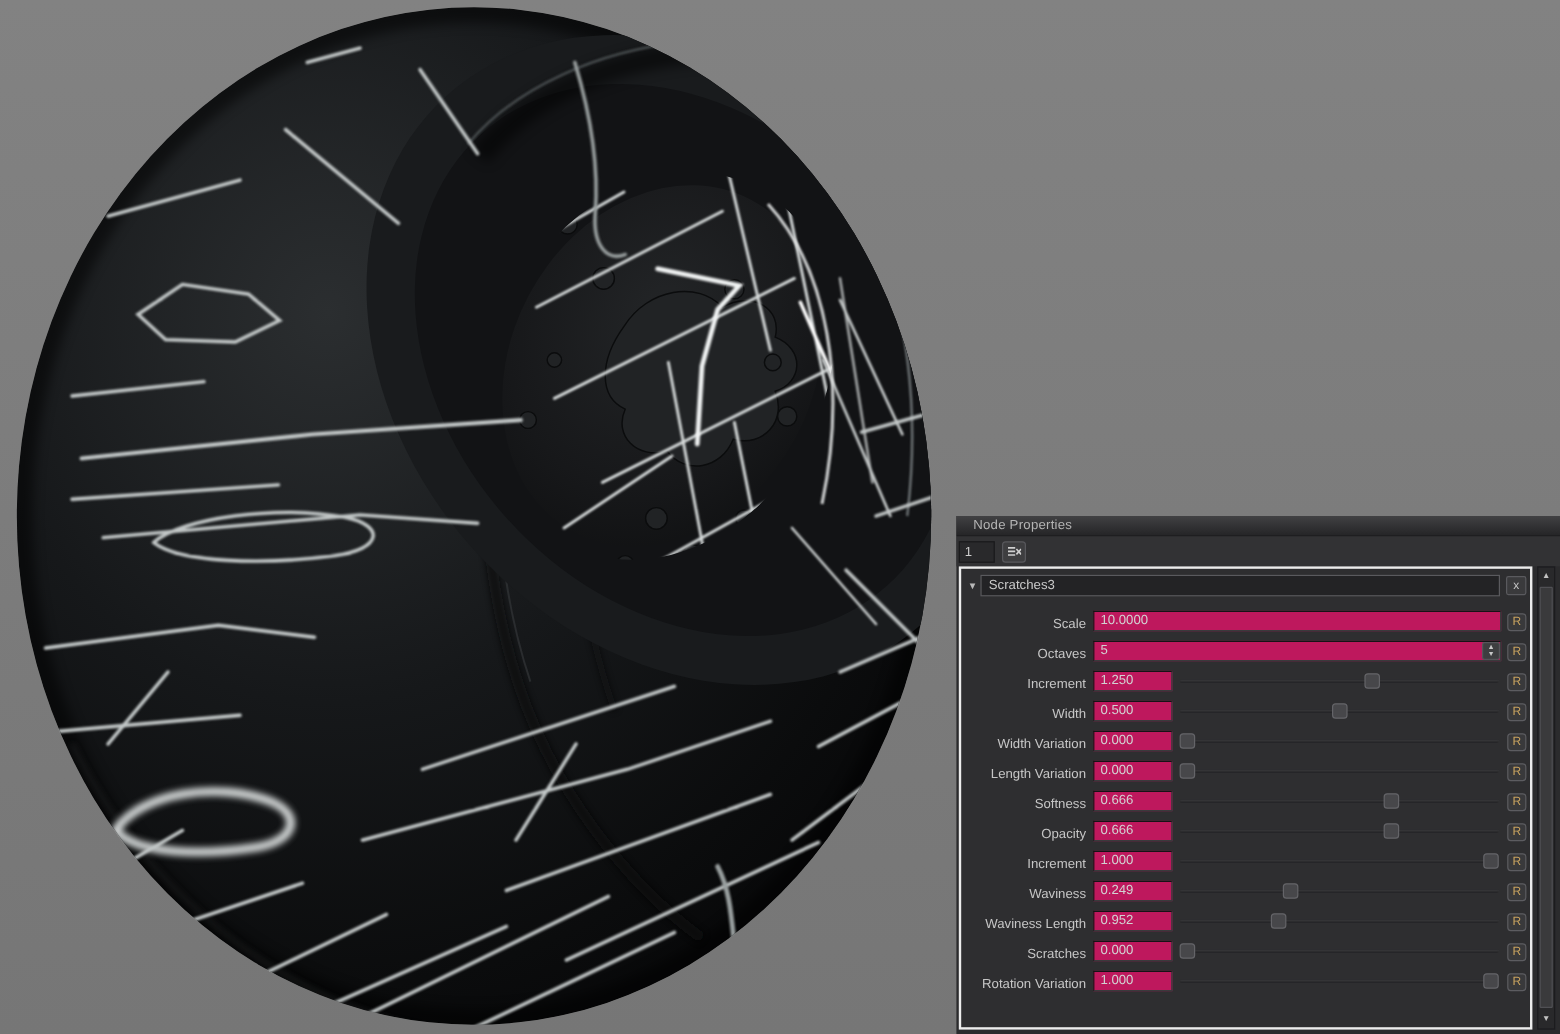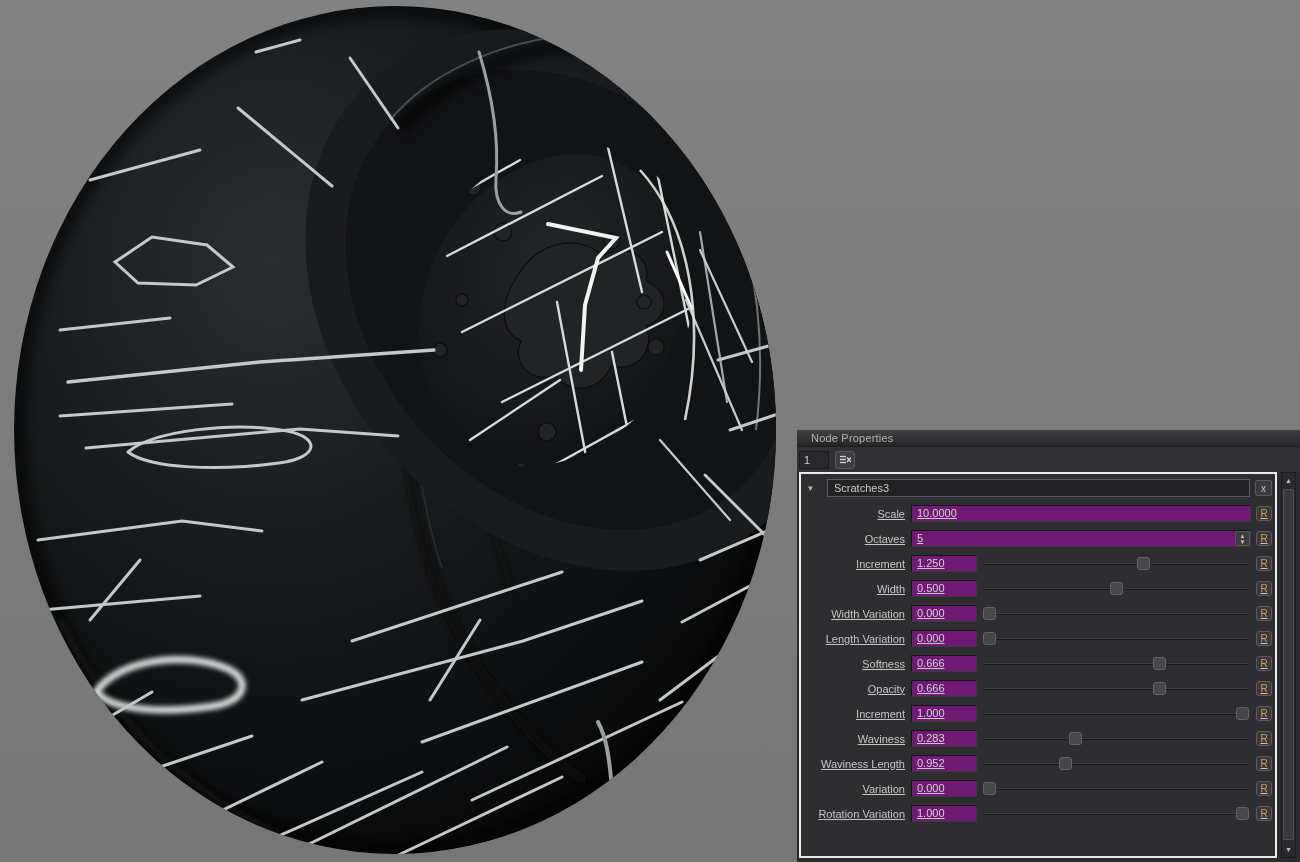--- a/index.html
+++ b/index.html
@@ -25,33 +25,33 @@
                color:#cecece; padding:0 4px; line-height:16px; }
   .clear-btn { width:20px; height:18px; margin-left:6px; background:#3e3e40;
                border:1px solid #58585c; border-radius:3px;
                display:flex; align-items:center; justify-content:center; }
 
   .groupbox { position:absolute; left:2px; top:42px; width:478px; height:386px;
               border:2px solid #ececec; background:#2e2e30; }
   .g-header { display:flex; align-items:center; height:25px; padding:3px 3px 0 3px; }
   .g-arrow { width:13px; text-align:center; color:#b8b8b8; font-size:8px; }
   .g-name { flex:1; height:18px; background:#232325; border:1px solid #5a5a5e;
-            color:#cacaca; padding:0 6px; line-height:16px;margin-left:10px; }
+            color:#cacaca; padding:0 6px; line-height:16px; }
   .g-close { width:17px; height:16px; margin-left:5px; background:#3a3a3c;
              border:1px solid #5a5a5e; border-radius:2px; color:#c4c4c4;
              font-size:10px; display:flex; align-items:center; justify-content:center; }
   .tabs { display:flex; align-items:flex-end; height:22px; padding-left:7px; }
   .tab { border:1px solid #55555a; border-bottom:none; border-radius:3px 3px 0 0;
          background:#333336; color:#b6b6b6; padding:3px 12px 2px 12px; margin-right:4px; }
   .tab.active { border-color:#7a7a7e; background:#29292b; color:#cccccc;
                 padding:4px 14px 3px 14px; }
   .params { padding:2px 3px 0 3px; }
-  .p-row { display:flex; align-items:center; height:25px;text-decoration:underline; }
+  .p-row { display:flex; align-items:flex-end; height:25px; }
   .p-label { flex:0 0 107px; text-align:right; padding-right:6px; color:#c6c6c6; white-space:nowrap; }
-  .field { height:17px; background:#701a75; color:#d2d2d2; padding:0 5px; line-height:15px;
+  .field { height:17px; background:#be185d; color:#d2d2d2; padding:0 5px; line-height:15px;
            border:1px solid; border-color:#141416 #3a3a3c #3a3a3c #141416; }
   .f-wide { flex:1; }
   .f-num  { flex:0 0 66px; }
   .spin-wrap { flex:1; position:relative; }
   .spin-wrap .field { width:100%; }
   .spinner { position:absolute; right:1px; top:1px; width:15px; height:15px;
              background:#3e3e40; border:1px solid #56565a; border-radius:2px;
              display:flex; flex-direction:column; align-items:center; justify-content:center;
              color:#c8c8c8; }
   .spinner span { font-size:6px; line-height:6px; }
@@ -350,40 +350,40 @@
           <div class="field f-num">1.000</div>
           <div class="slider">
             <div class="sl-track"></div>
             <div class="sl-handle" style="left: calc(100% - 13px);"></div>
           </div>
           <div class="r-btn">R</div>
         </div>
 
         <div class="p-row">
           <span class="p-label">Waviness</span>
-          <div class="field f-num">0.283</div>
+          <div class="field f-num">0.249</div>
           <div class="slider">
             <div class="sl-track"></div>
             <div class="sl-handle" style="left: calc(34% - 4.42px);"></div>
           </div>
           <div class="r-btn">R</div>
         </div>
 
         <div class="p-row">
           <span class="p-label">Waviness Length</span>
           <div class="field f-num">0.952</div>
           <div class="slider">
             <div class="sl-track"></div>
             <div class="sl-handle" style="left: calc(30% - 3.9px);"></div>
           </div>
           <div class="r-btn">R</div>
         </div>
 
         <div class="p-row">
-          <span class="p-label">Variation</span>
+          <span class="p-label">Scratches</span>
           <div class="field f-num">0.000</div>
           <div class="slider">
             <div class="sl-track"></div>
             <div class="sl-handle" style="left: calc(0% + 0px);"></div>
           </div>
           <div class="r-btn">R</div>
         </div>
 
         <div class="p-row">
           <span class="p-label">Rotation Variation</span>

